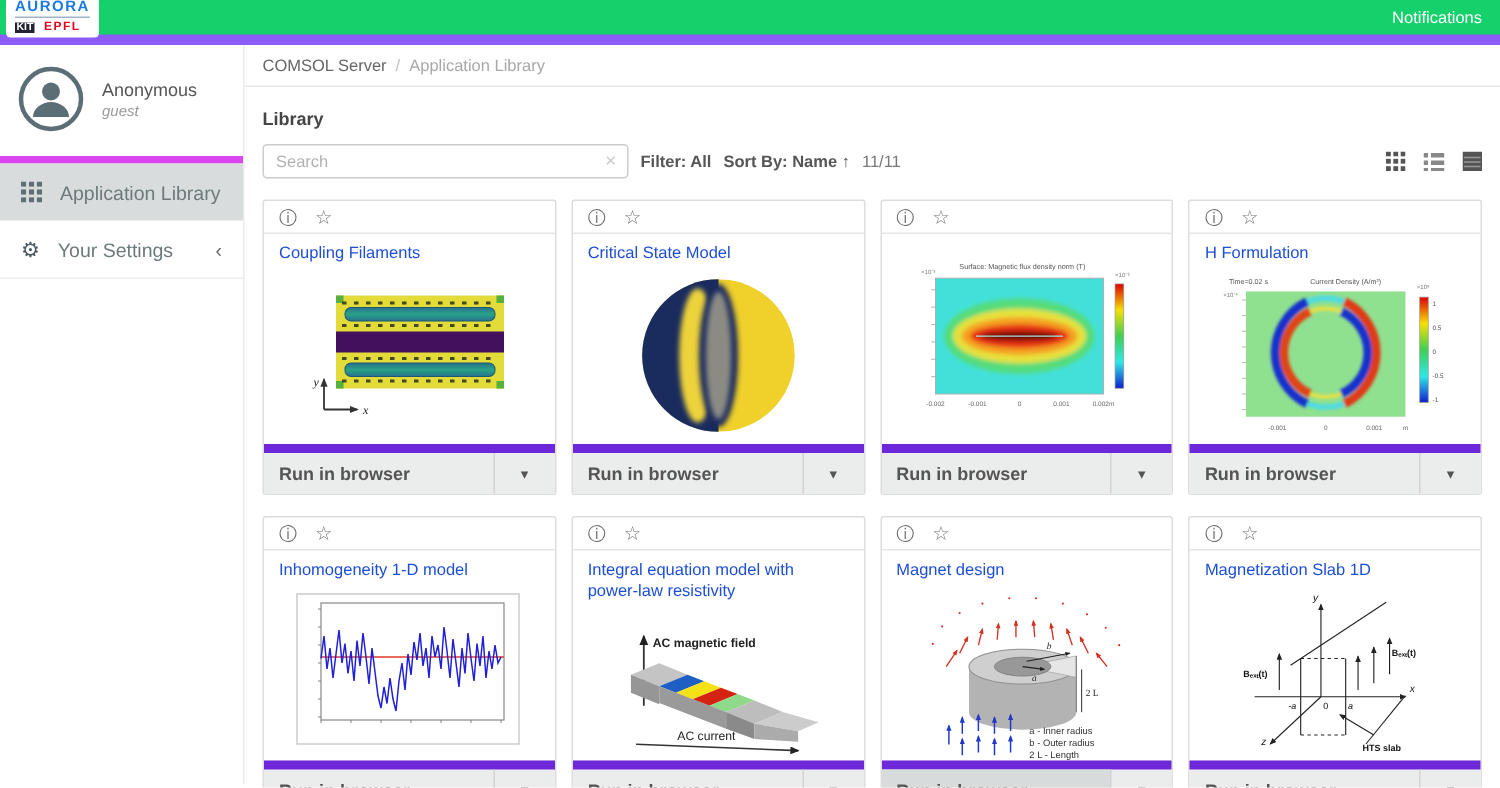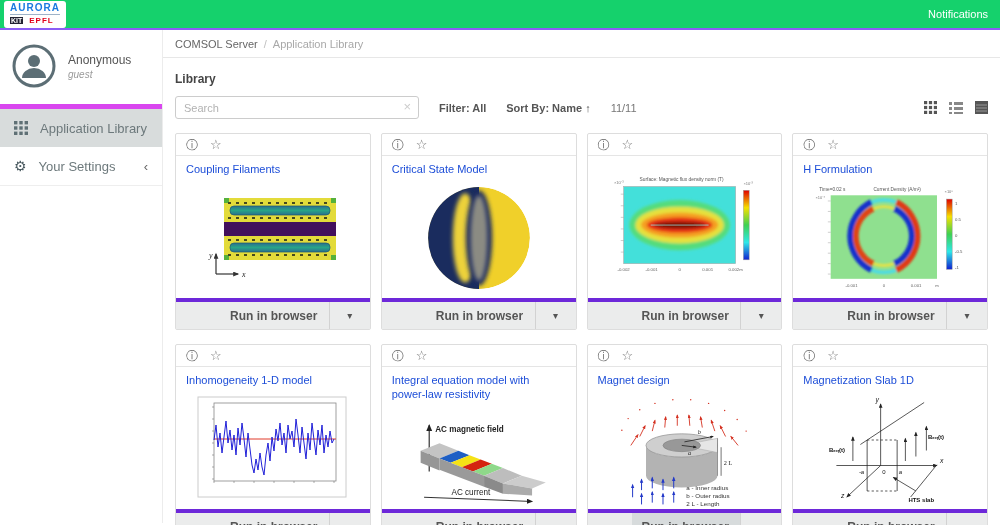--- a/index.html
+++ b/index.html
@@ -1,19 +1,19 @@
 <!DOCTYPE html>
 <html><head>
 <meta charset="utf-8">
 <style>
   html,body{margin:0;padding:0;}
   body{width:1000px;height:525px;overflow:hidden;background:#fff;
        font-family:"Liberation Sans",sans-serif;color:#555;}
   
-  .topbar{height:30px;box-sizing:border-box;background:#15d16c;border-bottom:2px solid #8b5cf6;
+  .topbar{height:30px;box-sizing:border-box;background:#15d16c;border-bottom:7px solid #8b5cf6;
           display:flex;align-items:center;justify-content:space-between;padding:0 12px 0 4px;}
   .logo{background:#fff;border-radius:3px;padding:2px 6px 3px;line-height:1;display:inline-block;}
   .logo-title{color:#1a7ae0;font-weight:bold;font-size:10px;letter-spacing:1px;}
   .logo-line{height:1px;background:#9fb3c8;margin:1px 0 2px;}
   .logo-sub{display:flex;gap:6px;align-items:baseline;}
   .logo-kit{color:#1b2a4a;font-weight:bold;font-size:7px;background:#223;color:#fff;padding:0 1px;}
   .logo-epfl{color:#e2001a;font-weight:bold;font-size:8px;letter-spacing:1px;text-align:right;}
   .notifications{color:#fff;font-size:11px;cursor:pointer;}
   
   .app{display:flex;height:493px;}
@@ -26,41 +26,41 @@
   .nav-item.active{background:#d8dcdc;border-bottom:none;}
   .nav-item .chev{margin-left:auto;color:#666;font-size:13px;}
   .main{flex:1;display:flex;flex-direction:column;min-width:0;}
   .breadcrumb{height:27px;flex:none;border-bottom:1px solid #e7e7e7;display:flex;align-items:center;
               padding:0 12px;font-size:11px;gap:6px;}
   .crumb-root{color:#666;}
   .crumb-sep{color:#c0c0c0;}
   .crumb-cur{color:#a8a8a8;}
   .content{padding:10px 12px 0;}
   .lib-title{font-size:12px;font-weight:bold;color:#454545;margin:4px 0 10px;}
-  .toolbar{display:flex;align-items:center;gap:20px;}
+  .toolbar{display:flex;align-items:center;gap:8px;}
   .search{position:relative;width:244px;flex:none;}
   .search input{width:100%;height:23px;border:1px solid #ccc;border-radius:3px;box-sizing:border-box;
                 padding:0 24px 0 8px;font-size:11px;color:#555;font-family:"Liberation Sans",sans-serif;outline:none;}
   .search input::placeholder{color:#b2b2b2;}
   .search .clear{position:absolute;right:8px;top:3px;color:#ccc;font-size:13px;cursor:pointer;}
   .tb-label{font-size:11px;font-weight:bold;color:#555;}
   .tb-count{font-size:11px;color:#777;font-weight:normal;}
   .sort-arrow{font-weight:bold;}
   .views{margin-left:auto;display:flex;gap:12px;align-items:center;}
   .view-btn{cursor:pointer;display:flex;}
   
   .grid{display:grid;grid-template-columns:repeat(4,1fr);gap:14px 10px;margin-top:14px;}
   .card{border:1px solid #ddd;border-radius:2px;height:197px;display:flex;flex-direction:column;
         background:#fff;box-sizing:border-box;}
   .card-head{display:flex;gap:12px;align-items:center;padding:4px 10px;border-bottom:1px solid #e5e5e5;flex:none;}
   .icon-info{font-size:12px;color:#666;cursor:pointer;line-height:1;}
   .icon-star{font-size:13px;color:#777;cursor:pointer;line-height:1;}
   .card-title{padding:7px 10px 2px;font-size:11px;color:#1d4ed8;line-height:1.25;flex:none;}
   .thumb{flex:1;display:flex;align-items:center;justify-content:center;overflow:hidden;min-height:0;}
-  .card-foot{display:flex;height:27px;flex:none;background:#ebecec;border-top:4px solid #6d28d9;align-items:stretch;padding-left:44px;}
+  .card-foot{display:flex;height:27px;flex:none;background:#ebecec;border-top:6px solid #6d28d9;align-items:stretch;}
   .run-btn{flex:1;display:flex;align-items:center;padding-left:10px;font-size:12px;font-weight:bold;
            color:#555;cursor:pointer;}
   .run-btn.hovered{background:#d7dbdc;}
   .dd-btn{width:40px;border-left:1px solid #d2d2d2;display:flex;align-items:center;justify-content:center;
           color:#555;font-size:10px;cursor:pointer;}
   svg text{font-family:"Liberation Sans",sans-serif;}
   svg .serif{font-family:"Liberation Serif",serif;}
 </style>
 </head>
 <body>

